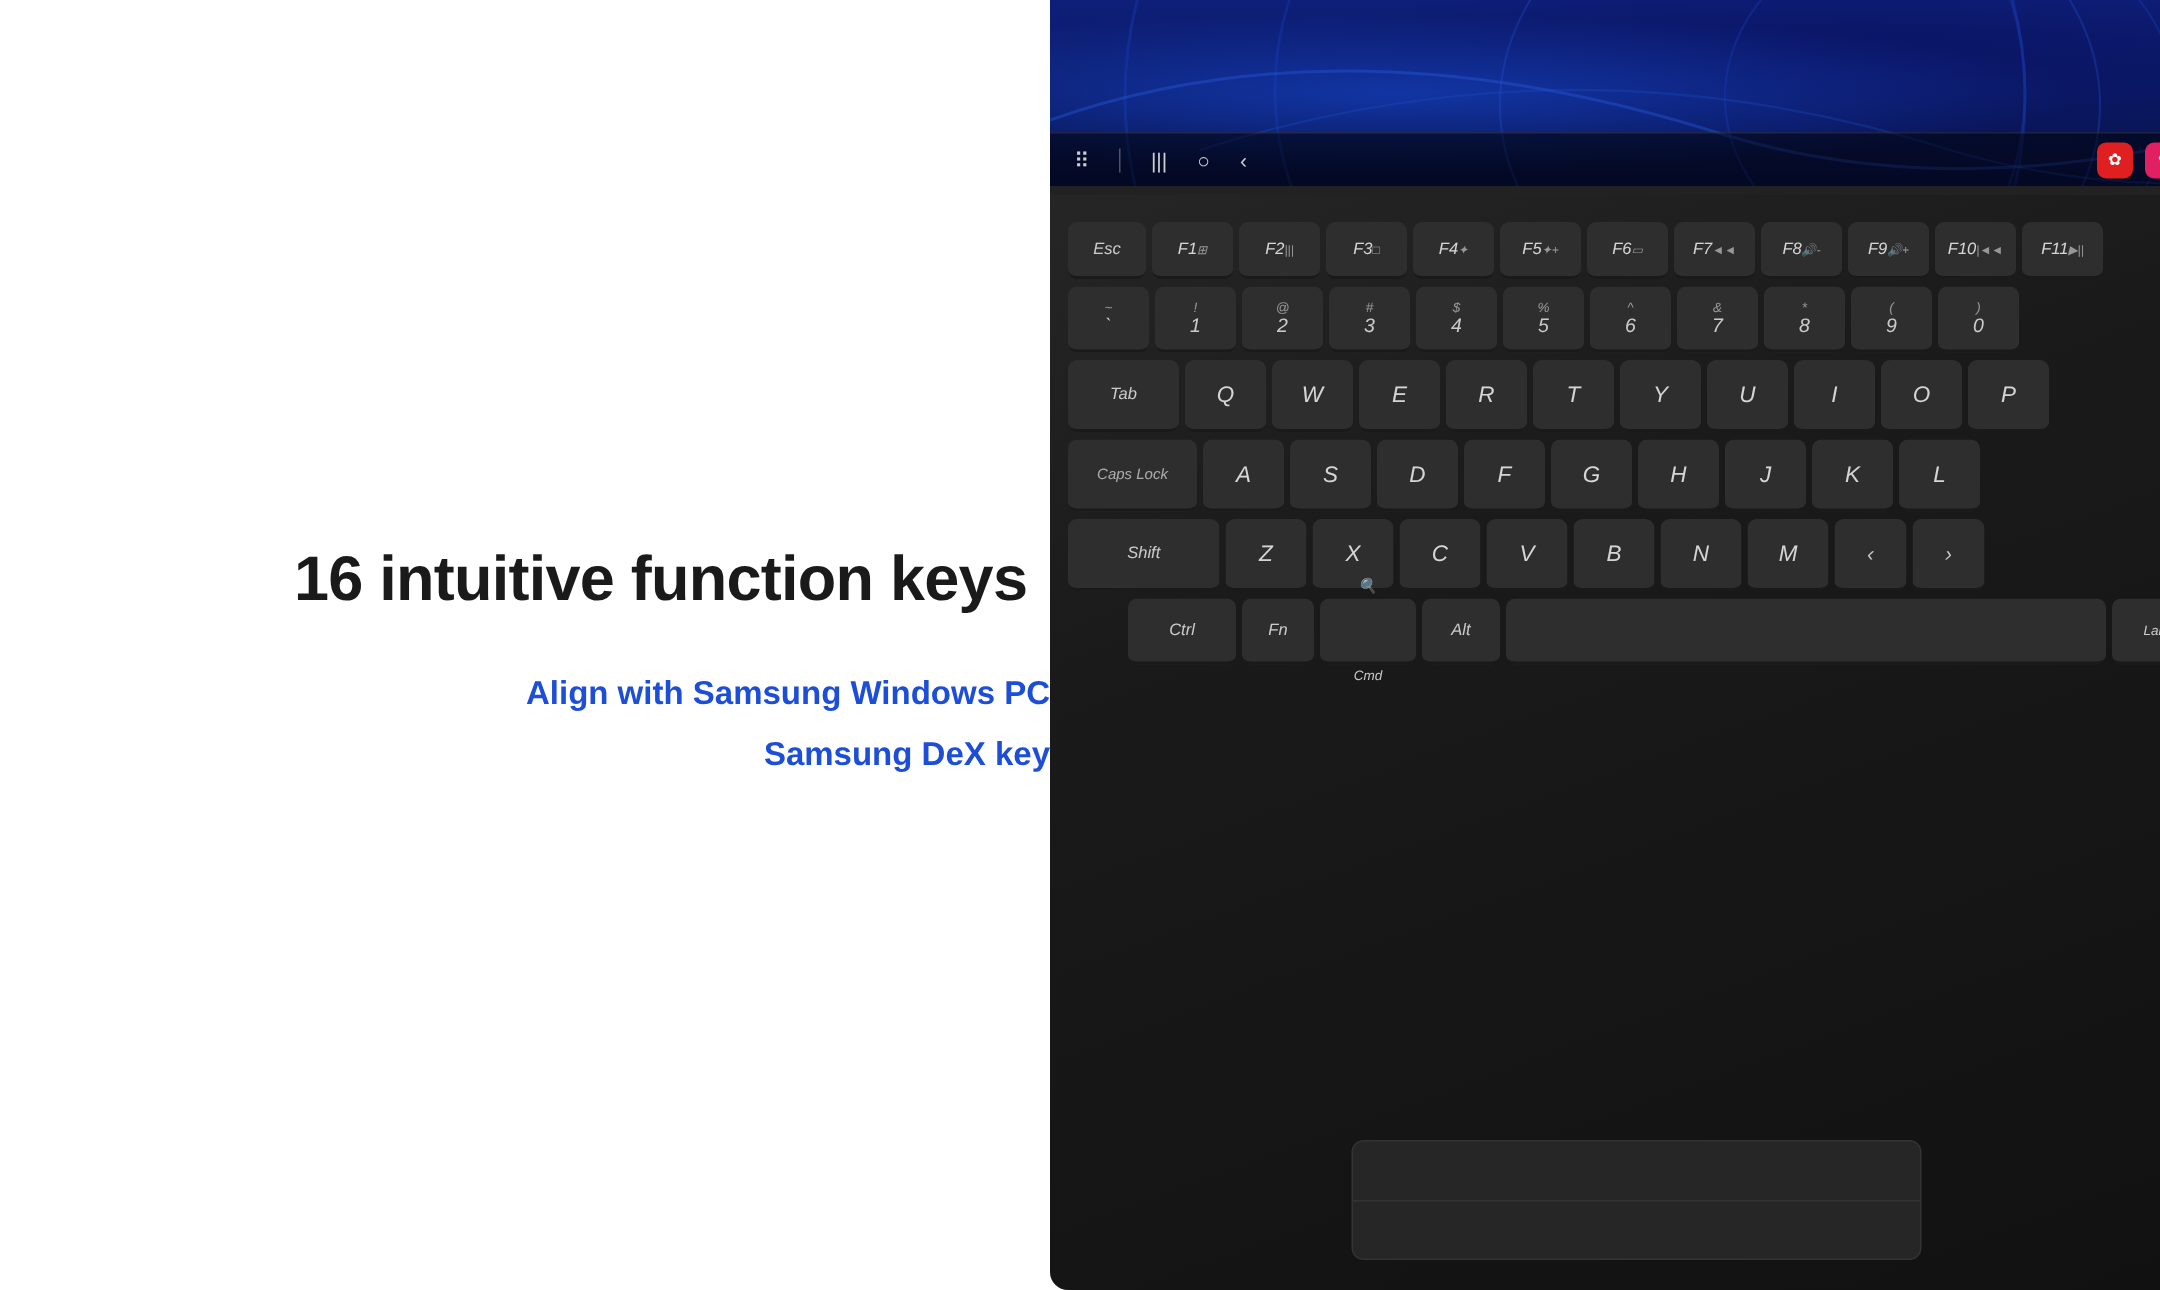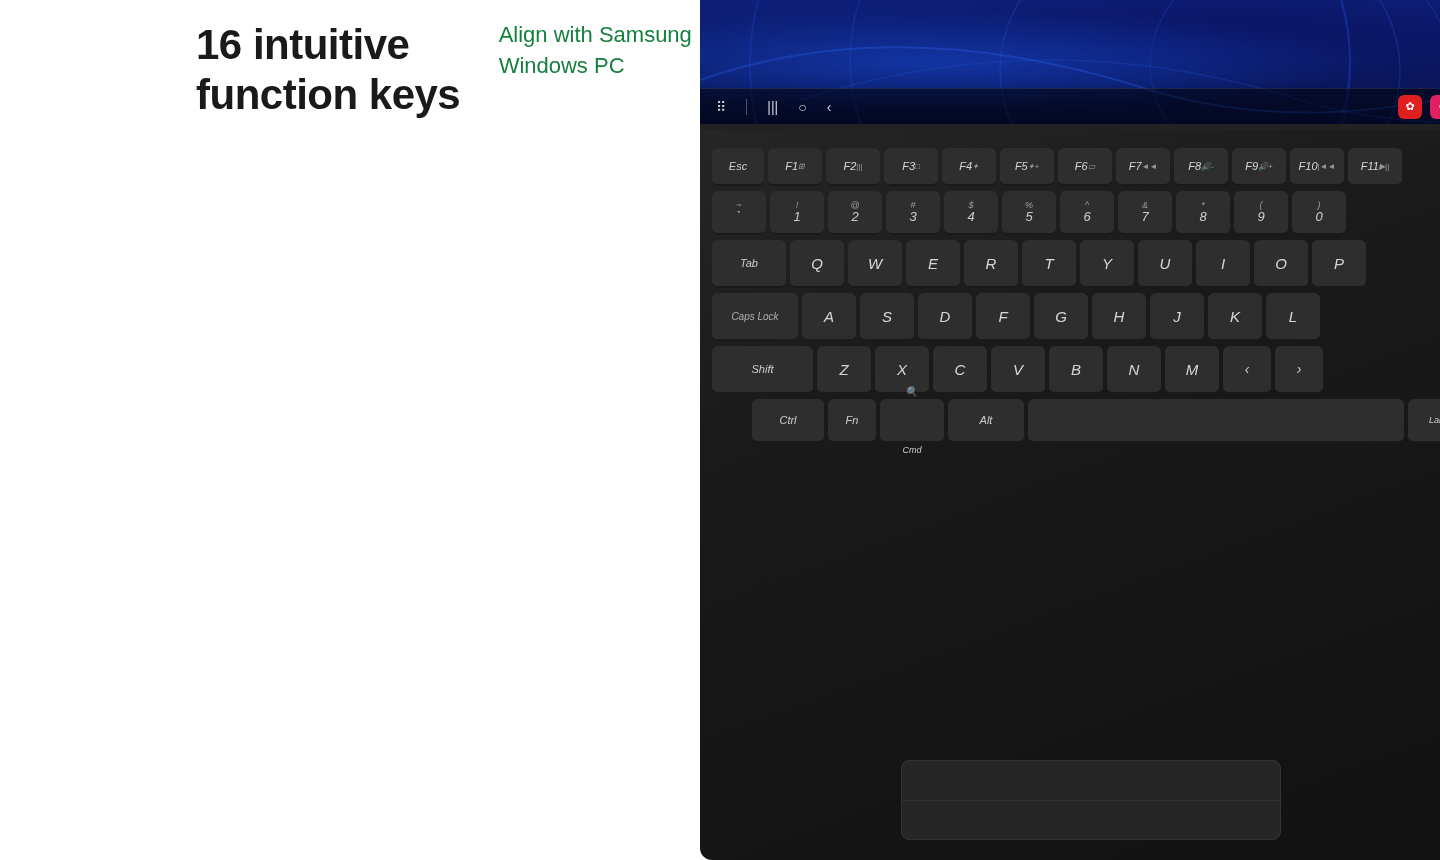--- a/index.html
+++ b/index.html
@@ -17,21 +17,21 @@
       height: 860px;
       display: flex;
       position: relative;
     }
 
     
     .text-panel {
       width: 700px;
       flex-shrink: 0;
       display: flex;
-      flex-direction: row;
+      flex-direction: column;
       justify-content: center;
       padding-left: 196px;
       padding-top: 20px;
     }
 
     .main-title {
       font-size: 42px;
       font-weight: 700;
       color: #1a1a1a;
       line-height: 1.2;
@@ -41,23 +41,24 @@
 
     .feature-list {
       list-style: none;
       display: flex;
       flex-direction: column;
       gap: 10px;
     }
 
     .feature-item {
       font-size: 22px;
-      color: #15803d;
-      font-weight: 400;
+      color: #1d4ed8;
+      font-weight: 700;
       line-height: 1.4;
+      text-align: right;
     }
 
     
     .image-panel {
       flex: 1;
       position: relative;
       overflow: hidden;
     }
 
     .keyboard-container {
@@ -262,21 +263,21 @@
       font-size: 11px;
     }
 
     .key-cmd {
       width: 64px;
       height: 44px;
       font-size: 9px;
     }
 
     .key-alt {
-      width: 76px;
+      width: 52px;
       height: 44px;
       font-size: 11px;
       text-align: center;
     }
 
     .key-lang {
       width: 62px;
       height: 44px;
       font-size: 9px;
     }
@@ -325,20 +326,21 @@
   </style>
 </head>
 <body>
 
 <div class="page-container">
 
   <div class="text-panel">
     <h1 class="main-title">16 intuitive function keys</h1>
     <ul class="feature-list">
       <li class="feature-item">Align with Samsung Windows PC</li>
+      <li class="feature-item">Samsung DeX key</li>
     </ul>
   </div>
 
   <div class="image-panel">
     <div class="keyboard-container">
 
       <div class="tablet-screen">
         <div class="screen-wallpaper">
 
           <svg width="100%" height="100%" style="position:absolute;top:0;left:0;">

